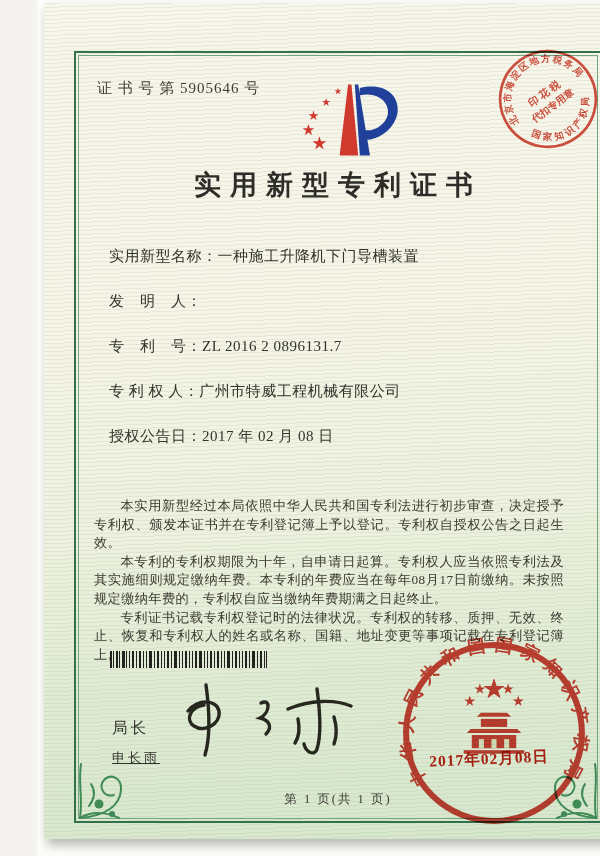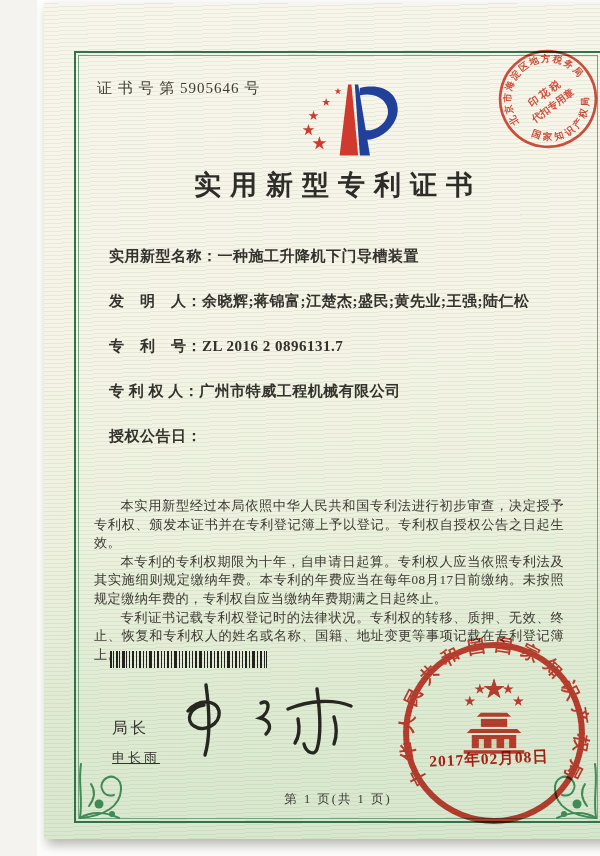--- a/index.html
+++ b/index.html
@@ -13,21 +13,21 @@
   }
   .waves { position:absolute; inset:0; pointer-events:none;
     background:repeating-linear-gradient(178deg, rgba(108,158,112,.13) 0 1px, rgba(0,0,0,0) 1px 4px);
   }
   .frame-outer { position:absolute; left:30px; top:48px; width:528px; height:772px; border:2px solid #33714a; z-index:1; }
   .frame-inner { position:absolute; inset:2px; border:1px solid #74a583; }
   .cert-no { position:absolute; left:53px; top:76px; font-size:15px; letter-spacing:1px; color:#3e3d36; z-index:3; }
   .logo { position:absolute; left:240px; top:72px; width:118px; height:90px; z-index:3; }
   .title { position:absolute; left:0; right:0; top:164px; text-align:center; font-size:27px; font-weight:700; letter-spacing:9px; color:#2e2c28; z-index:3; }
   .fields { position:absolute; left:65px; top:244px; width:468px; z-index:3; }
-  .field-row { display:flex; font-size:15px; font-weight:700; color:#33322c; letter-spacing:.5px; margin-bottom:26px; line-height:19px; }
+  .field-row { display:flex; font-size:15px; font-weight:400; color:#33322c; letter-spacing:.5px; margin-bottom:26px; line-height:19px; }
   .field-label { white-space:pre; }
   .field-value { white-space:pre-wrap; }
   .paras { position:absolute; left:50px; top:494px; width:470px; z-index:3; }
   .para { font-size:13.2px; line-height:18.6px; color:#3c3a32; text-align:justify; text-indent:2em; letter-spacing:.4px; }
   .barcode { position:absolute; left:66px; top:648px; width:158px; height:17px; z-index:3; }
   .director { position:absolute; left:68px; top:715px; z-index:3; color:#32312b; }
   .director-title { font-size:15.5px; letter-spacing:3px; }
   .director-name { font-size:13px; letter-spacing:3px; margin-top:10px;text-decoration:underline; }
   .signature { position:absolute; left:122px; top:674px; width:205px; height:88px; z-index:3; mix-blend-mode:multiply; }
   .seal { position:absolute; left:354px; top:634px; width:192px; height:192px; z-index:4; mix-blend-mode:multiply; opacity:.93; }
@@ -93,32 +93,32 @@
 
     <div class="title">实用新型专利证书</div>
 
     <div class="fields">
       <div class="field-row">
         <span class="field-label">实用新型名称：</span>
         <span class="field-value">一种施工升降机下门导槽装置</span>
       </div>
       <div class="field-row">
         <span class="field-label">发　明　人：</span>
-        <span class="field-value">余晓辉;蒋锦富;江楚杰;盛民;黄先业;王强;陆仁松</span>
       </div>
       <div class="field-row">
         <span class="field-label">专　利　号：</span>
         <span class="field-value">ZL 2016 2 0896131.7</span>
       </div>
       <div class="field-row">
         <span class="field-label">专 利 权 人：</span>
         <span class="field-value">广州市特威工程机械有限公司</span>
       </div>
       <div class="field-row">
         <span class="field-label">授权公告日：</span>
+        <span class="field-value">2017 年 02 月 08 日</span>
       </div>
     </div>
 
     <div class="paras">
       <p class="para">本实用新型经过本局依照中华人民共和国专利法进行初步审查，决定授予专利权、颁发本证书并在专利登记簿上予以登记。专利权自授权公告之日起生效。</p>
       <p class="para">本专利的专利权期限为十年，自申请日起算。专利权人应当依照专利法及其实施细则规定缴纳年费。本专利的年费应当在每年08月17日前缴纳。未按照规定缴纳年费的，专利权自应当缴纳年费期满之日起终止。</p>
       <p class="para">专利证书记载专利权登记时的法律状况。专利权的转移、质押、无效、终止、恢复和专利权人的姓名或名称、国籍、地址变更等事项记载在专利登记簿上。</p>
     </div>
 
     <svg class="barcode" viewBox="0 0 158 16" preserveAspectRatio="none">

